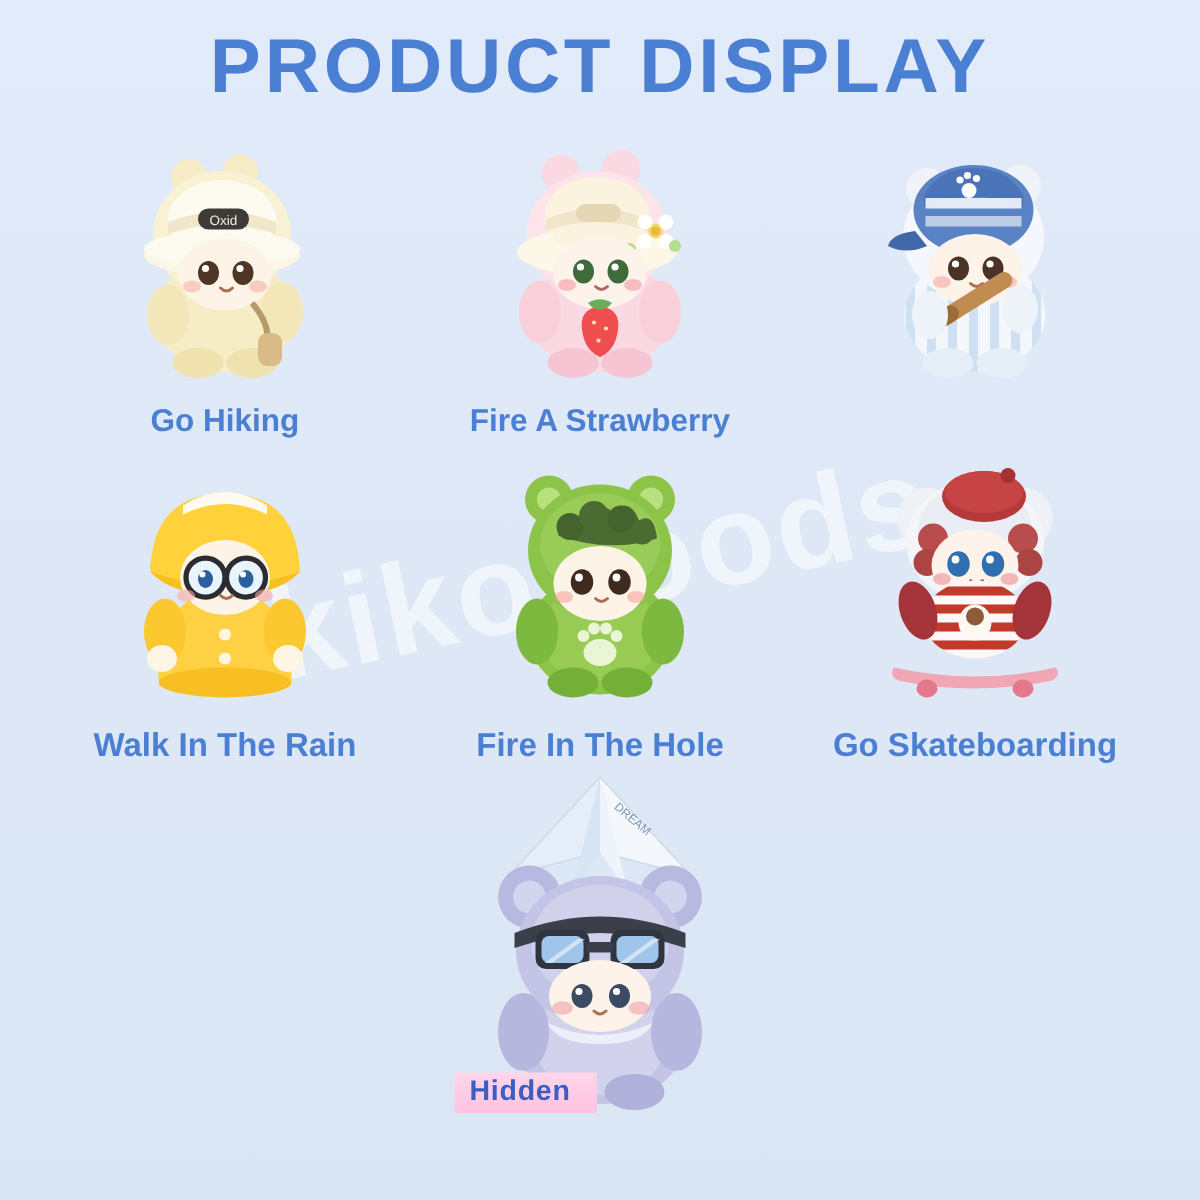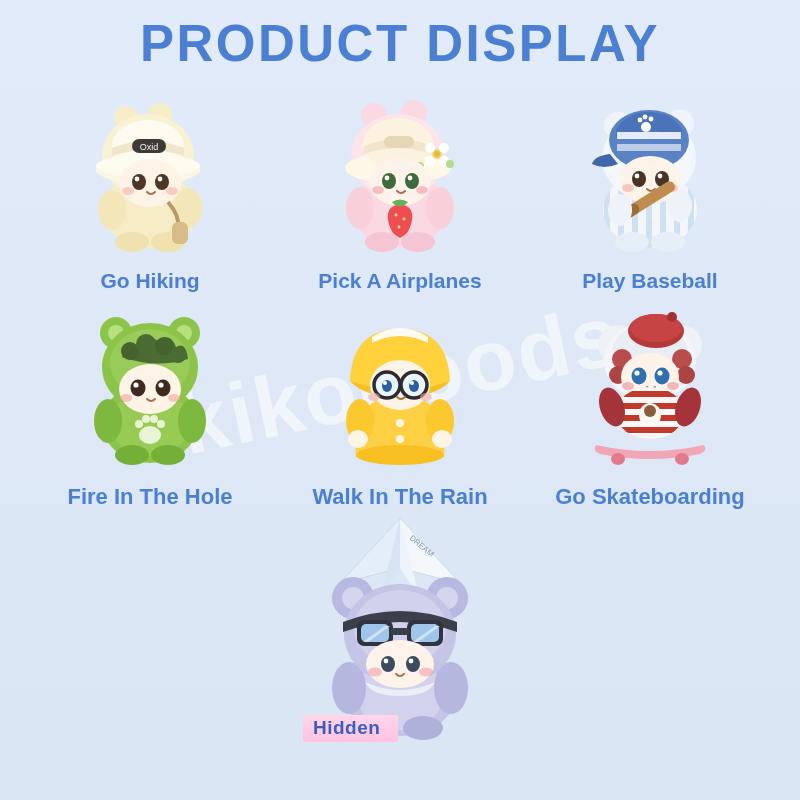--- a/index.html
+++ b/index.html
@@ -202,21 +202,21 @@
             <ellipse cx="112" cy="108" rx="6" ry="4" fill="#f59aa6" opacity="0.6"></ellipse>
             <path d="M87 109 q4 4 8 0" stroke="#b06a62" stroke-width="2" fill="none" stroke-linecap="round"></path>
 
             <path d="M90 122 q-14 2 -12 16 q2 14 12 18 q10 -4 12 -18 q2 -14 -12 -16 z" fill="#ef4d50"></path>
             <path d="M82 120 q8 -5 16 0 q-4 5 -8 4 q-4 1 -8 -4 z" fill="#66b05a"></path>
             <circle cx="86" cy="133" r="1.4" fill="#ffe4a0"></circle>
             <circle cx="94" cy="137" r="1.4" fill="#ffe4a0"></circle>
             <circle cx="89" cy="145" r="1.4" fill="#ffe4a0"></circle>
           </svg>
         </div>
-        <div class="caption">Pick A Airplanes</div>
+        <div class="caption">Fire A Strawberry</div>
       </div>
 
       <div class="cell">
         <div class="fig">
           <svg width="180" height="175" viewBox="0 0 180 175">
 
             <ellipse cx="90" cy="128" rx="47" ry="38" fill="#f3f6fb"></ellipse>
             <g clip-path="url(#bbclip)">
               <rect x="44" y="92" width="6" height="80" fill="#cfe0f2"></rect>
               <rect x="58" y="92" width="6" height="80" fill="#cfe0f2"></rect>
@@ -264,71 +264,24 @@
             <path d="M87 107 q4 4 8 0" stroke="#a9714f" stroke-width="2" fill="none" stroke-linecap="round"></path>
 
             <g transform="rotate(-32 90 120)">
               <rect x="62" y="112" width="58" height="11" rx="5.5" fill="#c08c4f"></rect>
               <rect x="62" y="112" width="16" height="11" rx="5.5" fill="#9d6c36"></rect>
             </g>
             <ellipse cx="60" cy="128" rx="12" ry="16" fill="#eef3fa"></ellipse>
             <ellipse cx="120" cy="124" rx="12" ry="16" fill="#eef3fa"></ellipse>
           </svg>
         </div>
-        <div class="caption">Play Baseball</div>
       </div>
     </div>
 
     <div class="row row-2">
-
-      <div class="cell">
-        <div class="fig">
-          <svg width="180" height="175" viewBox="0 0 180 175">
-
-            <ellipse cx="90" cy="126" rx="48" ry="40" fill="#8cc44a"></ellipse>
-            <ellipse cx="90" cy="126" rx="40" ry="33" fill="#9ed05c" opacity="0.6"></ellipse>
-            <ellipse cx="48" cy="124" rx="14" ry="22" fill="#7db93f"></ellipse>
-            <ellipse cx="132" cy="124" rx="14" ry="22" fill="#7db93f"></ellipse>
-            <ellipse cx="72" cy="158" rx="17" ry="10" fill="#74b038"></ellipse>
-            <ellipse cx="108" cy="158" rx="17" ry="10" fill="#74b038"></ellipse>
-
-            <circle cx="56" cy="36" r="16" fill="#8cc44a"></circle>
-            <circle cx="124" cy="36" r="16" fill="#8cc44a"></circle>
-            <circle cx="56" cy="36" r="8" fill="#b7e07e"></circle>
-            <circle cx="124" cy="36" r="8" fill="#b7e07e"></circle>
-
-            <ellipse cx="90" cy="70" rx="48" ry="44" fill="#8cc44a"></ellipse>
-            <ellipse cx="90" cy="66" rx="40" ry="34" fill="#a3d162" opacity="0.55"></ellipse>
-
-            <path d="M62 60 q6 -18 16 -10 q8 -16 20 -6 q12 -10 18 6 q10 -6 12 12 q-32 10 -66 -2 z" fill="#4a6b32"></path>
-            <circle cx="70" cy="54" r="9" fill="#44632d"></circle>
-            <circle cx="86" cy="47" r="10" fill="#4a6b32"></circle>
-            <circle cx="104" cy="49" r="9" fill="#44632d"></circle>
-            <circle cx="118" cy="58" r="8" fill="#4a6b32"></circle>
-
-            <ellipse cx="90" cy="92" rx="31" ry="25" fill="#fdf3e6"></ellipse>
-            <ellipse cx="78" cy="91" rx="7.5" ry="8.5" fill="#3e2a1e"></ellipse>
-            <circle cx="76" cy="88" r="2.6" fill="#fff"></circle>
-            <ellipse cx="103" cy="91" rx="7.5" ry="8.5" fill="#3e2a1e"></ellipse>
-            <circle cx="101" cy="88" r="2.6" fill="#fff"></circle>
-            <ellipse cx="66" cy="101" rx="6" ry="4" fill="#f4a49c" opacity="0.6"></ellipse>
-            <ellipse cx="114" cy="101" rx="6" ry="4" fill="#f4a49c" opacity="0.6"></ellipse>
-            <path d="M87 102 q4 4 8 0" stroke="#a9714f" stroke-width="2" fill="none" stroke-linecap="round"></path>
-
-            <g transform="translate(90,134)">
-              <ellipse cx="0" cy="4" rx="11" ry="9" fill="#e9f5d4"></ellipse>
-              <circle cx="-11" cy="-7" r="4" fill="#e9f5d4"></circle>
-              <circle cx="-4" cy="-12" r="4" fill="#e9f5d4"></circle>
-              <circle cx="4" cy="-12" r="4" fill="#e9f5d4"></circle>
-              <circle cx="11" cy="-7" r="4" fill="#e9f5d4"></circle>
-            </g>
-          </svg>
-        </div>
-        <div class="caption caption-lg">Fire In The Hole</div>
-      </div>
 
       <div class="cell">
         <div class="fig">
           <svg width="180" height="175" viewBox="0 0 180 175">
 
             <path d="M46 160 q-4 -58 44 -66 q48 8 44 66 z" fill="#fcc82f"></path>
             <path d="M46 160 q-4 -58 44 -66 q48 8 44 66 z" fill="#ffd95a" opacity="0.5"></path>
             <ellipse cx="90" cy="158" rx="44" ry="10" fill="#f7bf21"></ellipse>
 
             <ellipse cx="50" cy="124" rx="14" ry="22" fill="#fcc82f"></ellipse>
@@ -352,20 +305,66 @@
             <circle cx="102" cy="86" r="2" fill="#fff"></circle>
             <ellipse cx="64" cy="100" rx="6" ry="4" fill="#f6a9a1" opacity="0.6"></ellipse>
             <ellipse cx="116" cy="100" rx="6" ry="4" fill="#f6a9a1" opacity="0.6"></ellipse>
             <path d="M87 100 q4 4 8 0" stroke="#a9714f" stroke-width="2" fill="none" stroke-linecap="round"></path>
 
             <circle cx="90" cy="126" r="4" fill="#fdf6e4"></circle>
             <circle cx="90" cy="142" r="4" fill="#fdf6e4"></circle>
           </svg>
         </div>
         <div class="caption caption-lg">Walk In The Rain</div>
+      </div>
+
+      <div class="cell">
+        <div class="fig">
+          <svg width="180" height="175" viewBox="0 0 180 175">
+
+            <ellipse cx="90" cy="126" rx="48" ry="40" fill="#8cc44a"></ellipse>
+            <ellipse cx="90" cy="126" rx="40" ry="33" fill="#9ed05c" opacity="0.6"></ellipse>
+            <ellipse cx="48" cy="124" rx="14" ry="22" fill="#7db93f"></ellipse>
+            <ellipse cx="132" cy="124" rx="14" ry="22" fill="#7db93f"></ellipse>
+            <ellipse cx="72" cy="158" rx="17" ry="10" fill="#74b038"></ellipse>
+            <ellipse cx="108" cy="158" rx="17" ry="10" fill="#74b038"></ellipse>
+
+            <circle cx="56" cy="36" r="16" fill="#8cc44a"></circle>
+            <circle cx="124" cy="36" r="16" fill="#8cc44a"></circle>
+            <circle cx="56" cy="36" r="8" fill="#b7e07e"></circle>
+            <circle cx="124" cy="36" r="8" fill="#b7e07e"></circle>
+
+            <ellipse cx="90" cy="70" rx="48" ry="44" fill="#8cc44a"></ellipse>
+            <ellipse cx="90" cy="66" rx="40" ry="34" fill="#a3d162" opacity="0.55"></ellipse>
+
+            <path d="M62 60 q6 -18 16 -10 q8 -16 20 -6 q12 -10 18 6 q10 -6 12 12 q-32 10 -66 -2 z" fill="#4a6b32"></path>
+            <circle cx="70" cy="54" r="9" fill="#44632d"></circle>
+            <circle cx="86" cy="47" r="10" fill="#4a6b32"></circle>
+            <circle cx="104" cy="49" r="9" fill="#44632d"></circle>
+            <circle cx="118" cy="58" r="8" fill="#4a6b32"></circle>
+
+            <ellipse cx="90" cy="92" rx="31" ry="25" fill="#fdf3e6"></ellipse>
+            <ellipse cx="78" cy="91" rx="7.5" ry="8.5" fill="#3e2a1e"></ellipse>
+            <circle cx="76" cy="88" r="2.6" fill="#fff"></circle>
+            <ellipse cx="103" cy="91" rx="7.5" ry="8.5" fill="#3e2a1e"></ellipse>
+            <circle cx="101" cy="88" r="2.6" fill="#fff"></circle>
+            <ellipse cx="66" cy="101" rx="6" ry="4" fill="#f4a49c" opacity="0.6"></ellipse>
+            <ellipse cx="114" cy="101" rx="6" ry="4" fill="#f4a49c" opacity="0.6"></ellipse>
+            <path d="M87 102 q4 4 8 0" stroke="#a9714f" stroke-width="2" fill="none" stroke-linecap="round"></path>
+
+            <g transform="translate(90,134)">
+              <ellipse cx="0" cy="4" rx="11" ry="9" fill="#e9f5d4"></ellipse>
+              <circle cx="-11" cy="-7" r="4" fill="#e9f5d4"></circle>
+              <circle cx="-4" cy="-12" r="4" fill="#e9f5d4"></circle>
+              <circle cx="4" cy="-12" r="4" fill="#e9f5d4"></circle>
+              <circle cx="11" cy="-7" r="4" fill="#e9f5d4"></circle>
+            </g>
+          </svg>
+        </div>
+        <div class="caption caption-lg">Fire In The Hole</div>
       </div>
 
       <div class="cell">
         <div class="fig">
           <svg width="180" height="175" viewBox="0 0 180 175">
 
             <circle cx="58" cy="48" r="20" fill="#eef1f5"></circle>
             <circle cx="122" cy="48" r="20" fill="#eef1f5"></circle>
             <ellipse cx="90" cy="64" rx="46" ry="40" fill="#f3f5f8"></ellipse>
             <ellipse cx="90" cy="56" rx="38" ry="30" fill="#e7ebf1" opacity="0.8"></ellipse>

